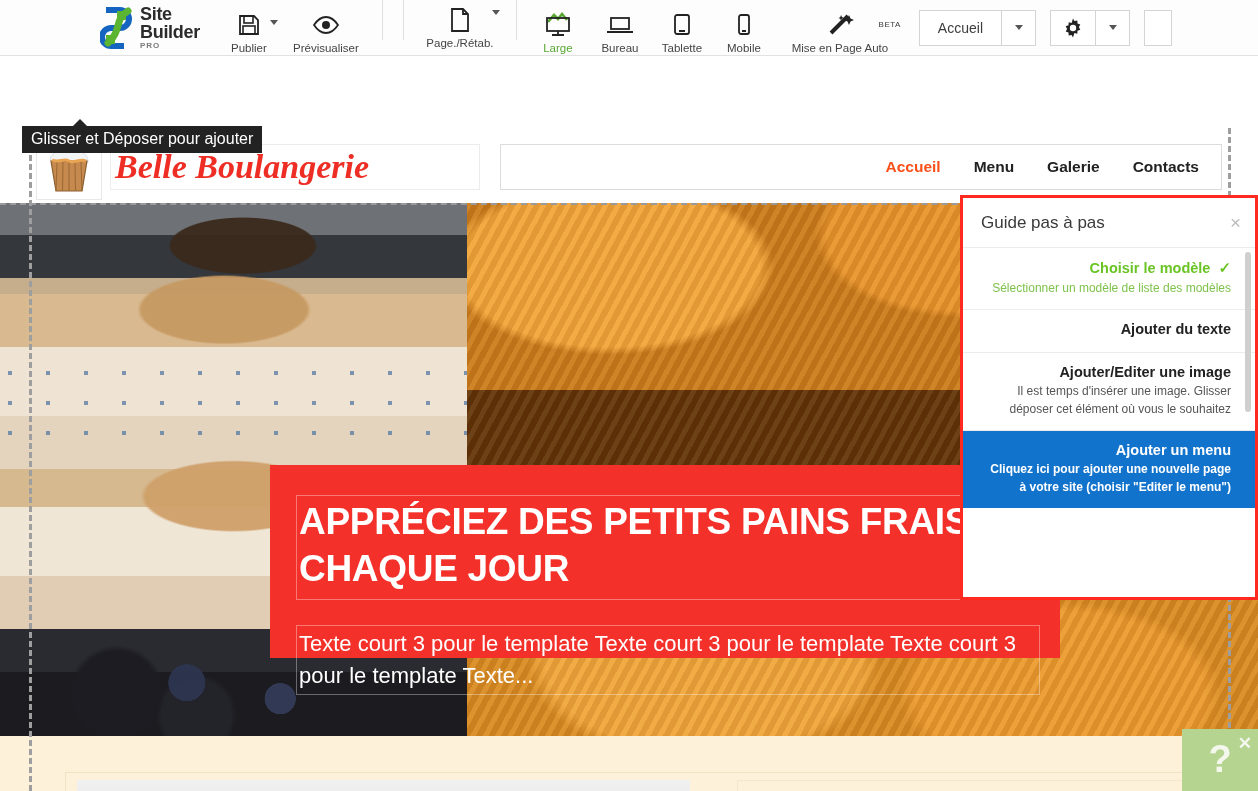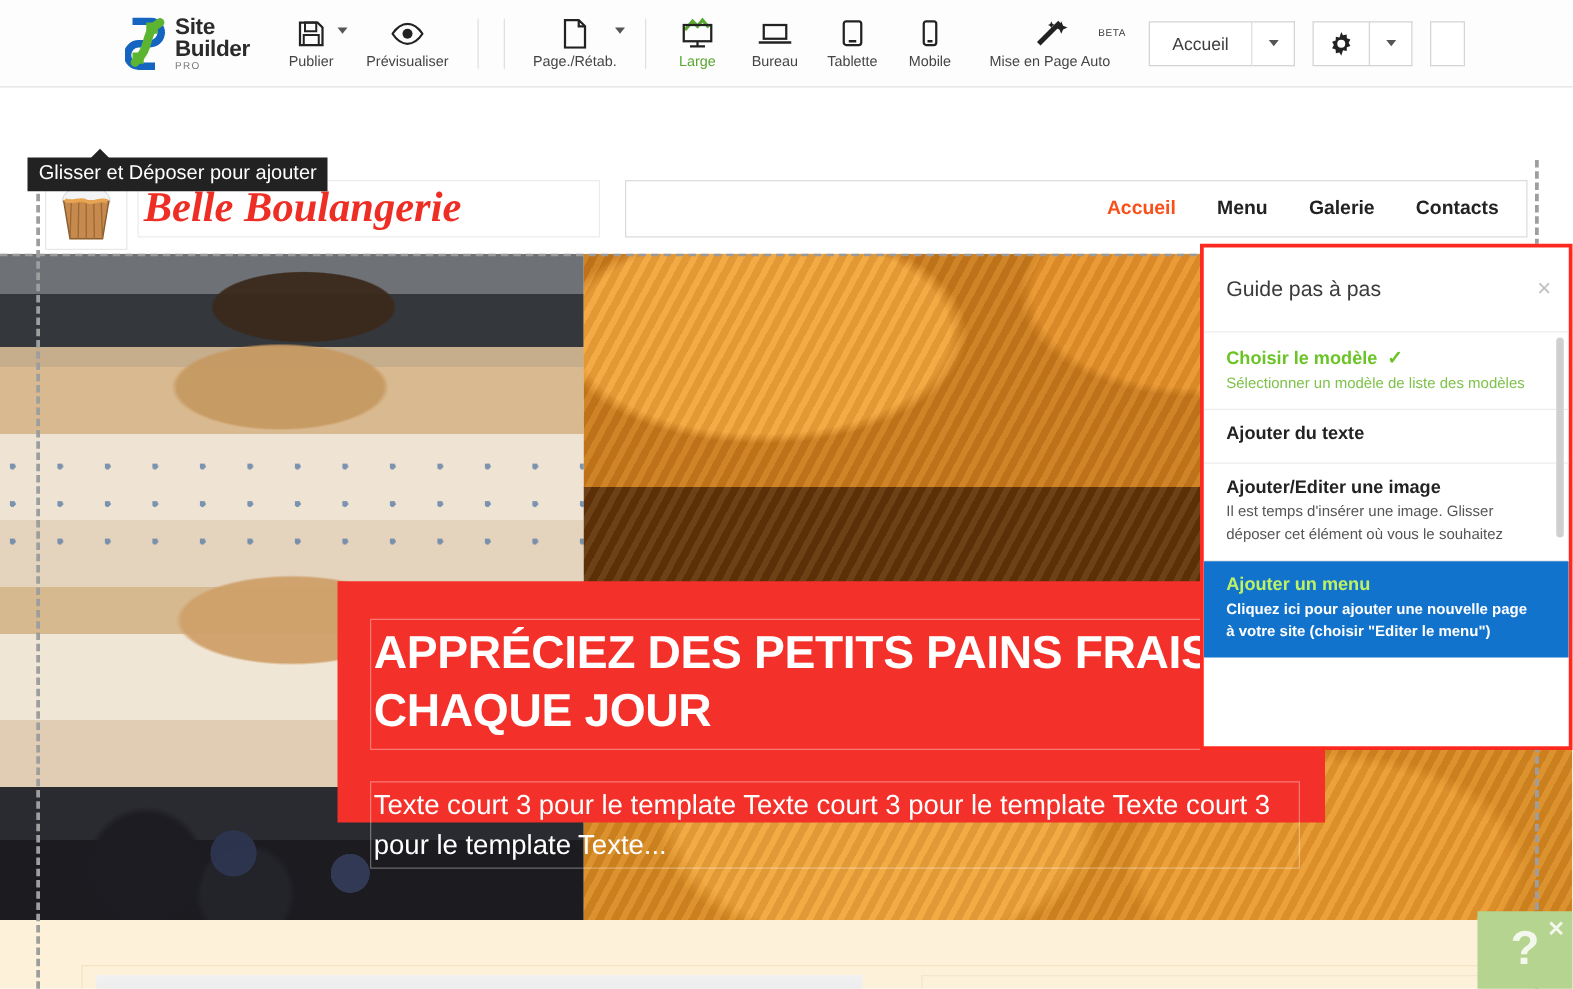--- a/index.html
+++ b/index.html
@@ -5,29 +5,29 @@
   * { box-sizing: border-box; }
   html, body { margin:0; padding:0; }
   body {
     width:1258px; height:791px; overflow:hidden; position:relative;
     font-family:"Liberation Sans", sans-serif;
     background:#fff; color:#333;
   }
 
   
   #topbar{
-    position:absolute; left:0; top:0; width:1258px; height:70px;
+    position:absolute; left:0; top:0; width:1258px; height:56px;
     background:#fdfdfd; border-bottom:1px solid #e2e2e2;
-    display:flex; align-items:center;
+    display:flex; 
   }
   .logo{ display:flex; align-items:center; margin-left:100px; }
   .logo-mark{ width:34px; height:42px; position:relative; }
   .logo-text{ margin-left:6px; line-height:1; }
   .logo-l1,.logo-l2{ font-weight:bold; font-size:18px; color:#2b2b2b; display:block; letter-spacing:-0.3px;}
-  .logo-l3{ font-size:8px; color:#7a7a7a; letter-spacing:1px; display:block; margin-top:1px;}
+  .logo-l3{ font-size:8px; color:#7a7a7a; letter-spacing:1px; display:block; margin-top:1px;font-weight:bold;}
 
   .tb-group{ display:flex; align-items:center; height:66px;}
   .tb-sep{ width:1px; height:40px; background:#e0e0e0; margin:0 10px;}
   .tb-item{
     display:flex; flex-direction:column; align-items:center; justify-content:center;
     min-width:62px; padding:2px 6px; cursor:pointer; position:relative;
   }
   .tb-item .ico{ height:26px; display:flex; align-items:center; justify-content:center; }
   .tb-item .lbl{ font-size:11.5px; color:#444; margin-top:4px; white-space:nowrap;}
   .tb-item.disabled .lbl{ color:#c5c5c5;}
@@ -154,31 +154,31 @@
   
   .vdash{ position:absolute; top:128px; height:663px; border-left:3px dashed #9e9e9e; z-index:12;}
   #vdash-l{ left:29px; }
   #vdash-r{ left:1228px; }
 
   
   #guide{
     position:absolute; left:960px; top:195px; width:298px; height:405px;
     background:#fff; border:3px solid #fe2a20; z-index:30; overflow:hidden;
   }
-  #guide-head{ height:68px; display:flex; align-items:center; padding:0 14px 0 18px; border-bottom:1px solid #ececec;}
+  #guide-head{ height:50px; display:flex; align-items:center; padding:0 14px 0 18px; border-bottom:1px solid #ececec;}
   #guide-title{ font-size:17px; color:#3a3a3a; }
   #guide-close{ margin-left:auto; color:#bdbdbd; font-size:19px; cursor:pointer; line-height:1;}
   #guide-list{ position:relative; height:350px; }
-  .gstep{ padding:11px 24px 12px 18px; border-bottom:1px solid #ececec; cursor:pointer;}
+  .gstep{ padding:11px 24px 12px 18px; border-bottom:1px solid #ececec; cursor:pointer;text-align:right;}
   .gstep h4{ margin:0 0 3px 0; font-size:14.5px; font-weight:bold; color:#222;}
   .gstep p{ margin:0; font-size:12px; line-height:1.45; color:#555;}
   .gstep.done h4{ color:#6ac425;}
   .gstep.done p{ color:#7ec24a;}
   .gstep.sel{ background:#1273cc; border-bottom:none;}
-  .gstep.sel h4{ color:#bef264;}
+  .gstep.sel h4{ color:#ffffff;}
   .gstep.sel p{ color:#fff; font-weight:bold;}
   .check{ color:#6ac425; font-weight:bold; margin-left:8px; font-size:15px;}
   #guide-scroll{ position:absolute; right:4px; top:4px; width:6px; height:160px; background:#cfcfcf; border-radius:3px;}
 
   
   #helpbtn{
     position:absolute; left:1182px; top:729px; width:76px; height:62px;
     background:#b4d490; z-index:35; display:flex; align-items:center; justify-content:center;
     cursor:pointer;
   }

